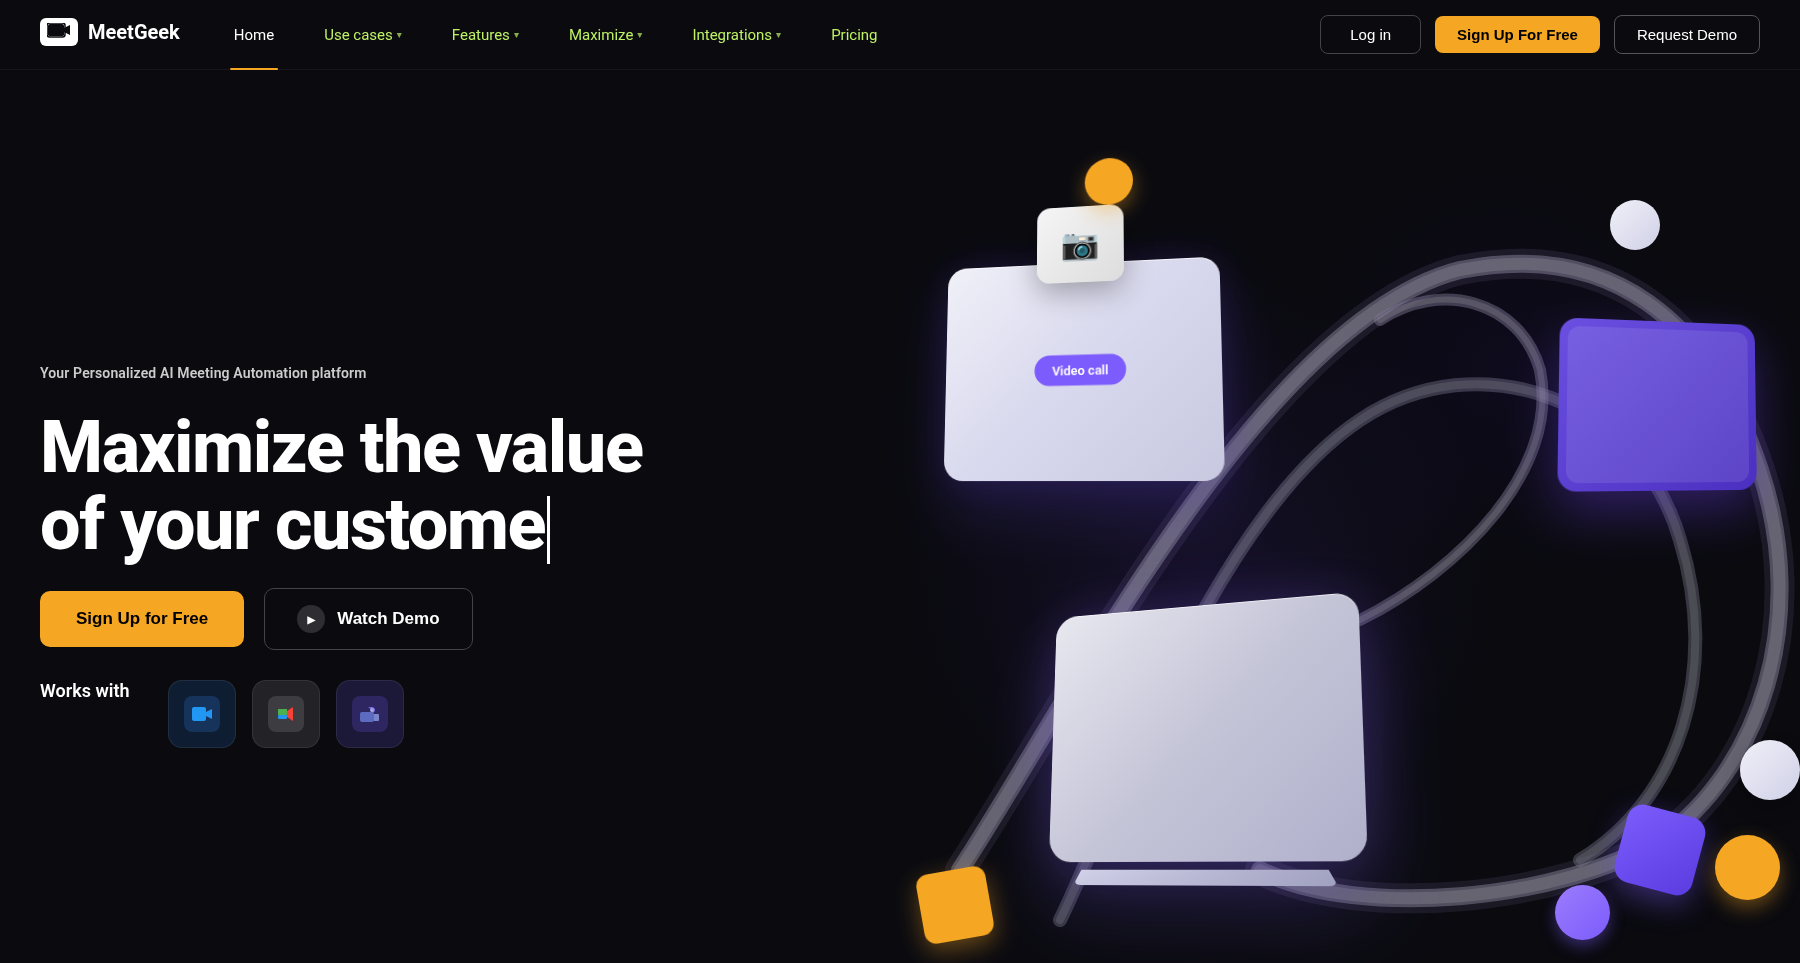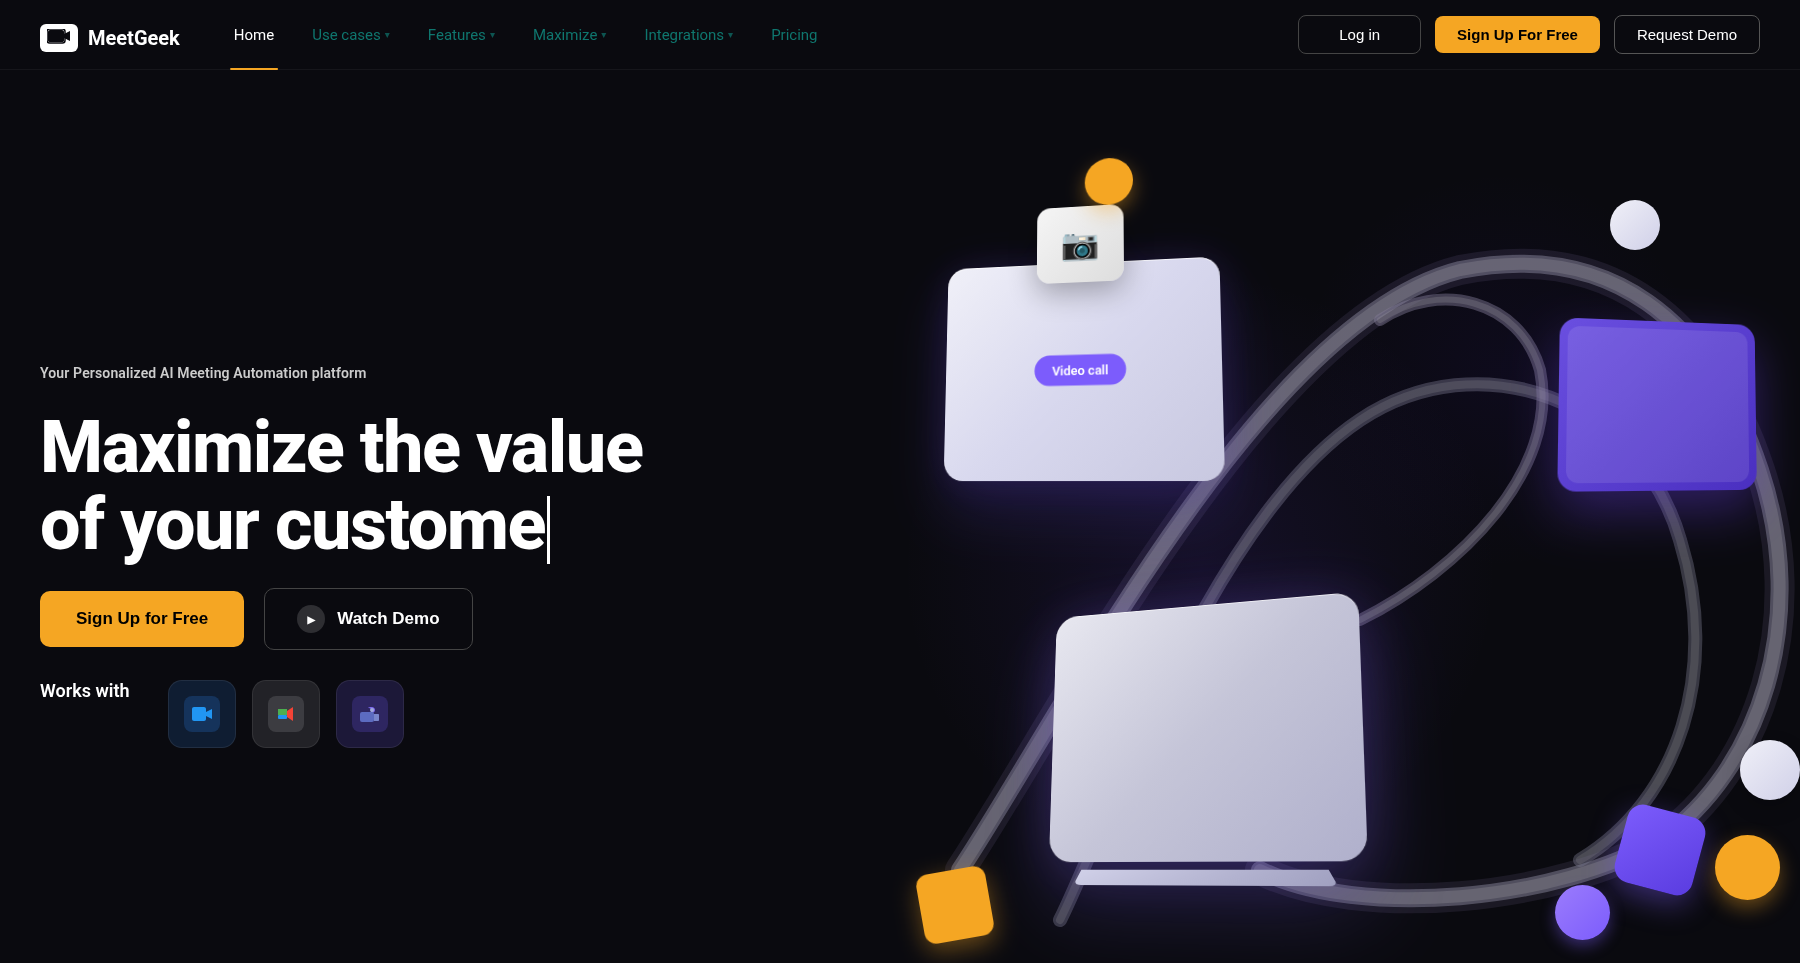--- a/index.html
+++ b/index.html
@@ -21,21 +21,21 @@
       padding: 0 40px;
       height: 70px;
       background: #0a0a0f;
       position: relative;
       z-index: 100;
       border-bottom: 1px solid rgba(255,255,255,0.05);
     }
 
     .nav-left {
       display: flex;
-      align-items: flex-end;
+      align-items: flex-start;
       gap: 40px;
     }
 
     .logo-container {
       display: flex;
       align-items: center;
       gap: 10px;
     }
 
     .logo-icon {
@@ -50,30 +50,30 @@
 
     .logo-text {
       font-size: 20px;
       font-weight: 700;
       color: #ffffff;
     }
 
     .nav-links {
       display: flex;
       align-items: center;
-      gap: 10px;
+      gap: 22px;
     }
 
     .nav-link {
       display: flex;
       align-items: center;
       gap: 4px;
       padding: 8px 14px;
       font-size: 15px;
-      color: #0f766e;
+      color: #bef264;
       cursor: pointer;
       border-radius: 6px;
       transition: color 0.2s;
       text-decoration: none;
       position: relative;
     }
 
     .nav-link.active {
       color: #ffffff;
     }
@@ -95,21 +95,21 @@
       opacity: 0.7;
     }
 
     .nav-right {
       display: flex;
       align-items: center;
       gap: 14px;
     }
 
     .btn-login {
-      padding: 10px 40px;
+      padding: 10px 29px;
       background: transparent;
       color: #ffffff;
       border: 1.5px solid #444;
       border-radius: 8px;
       font-size: 15px;
       font-weight: 500;
       cursor: pointer;
     }
 
     .btn-signup-nav {

